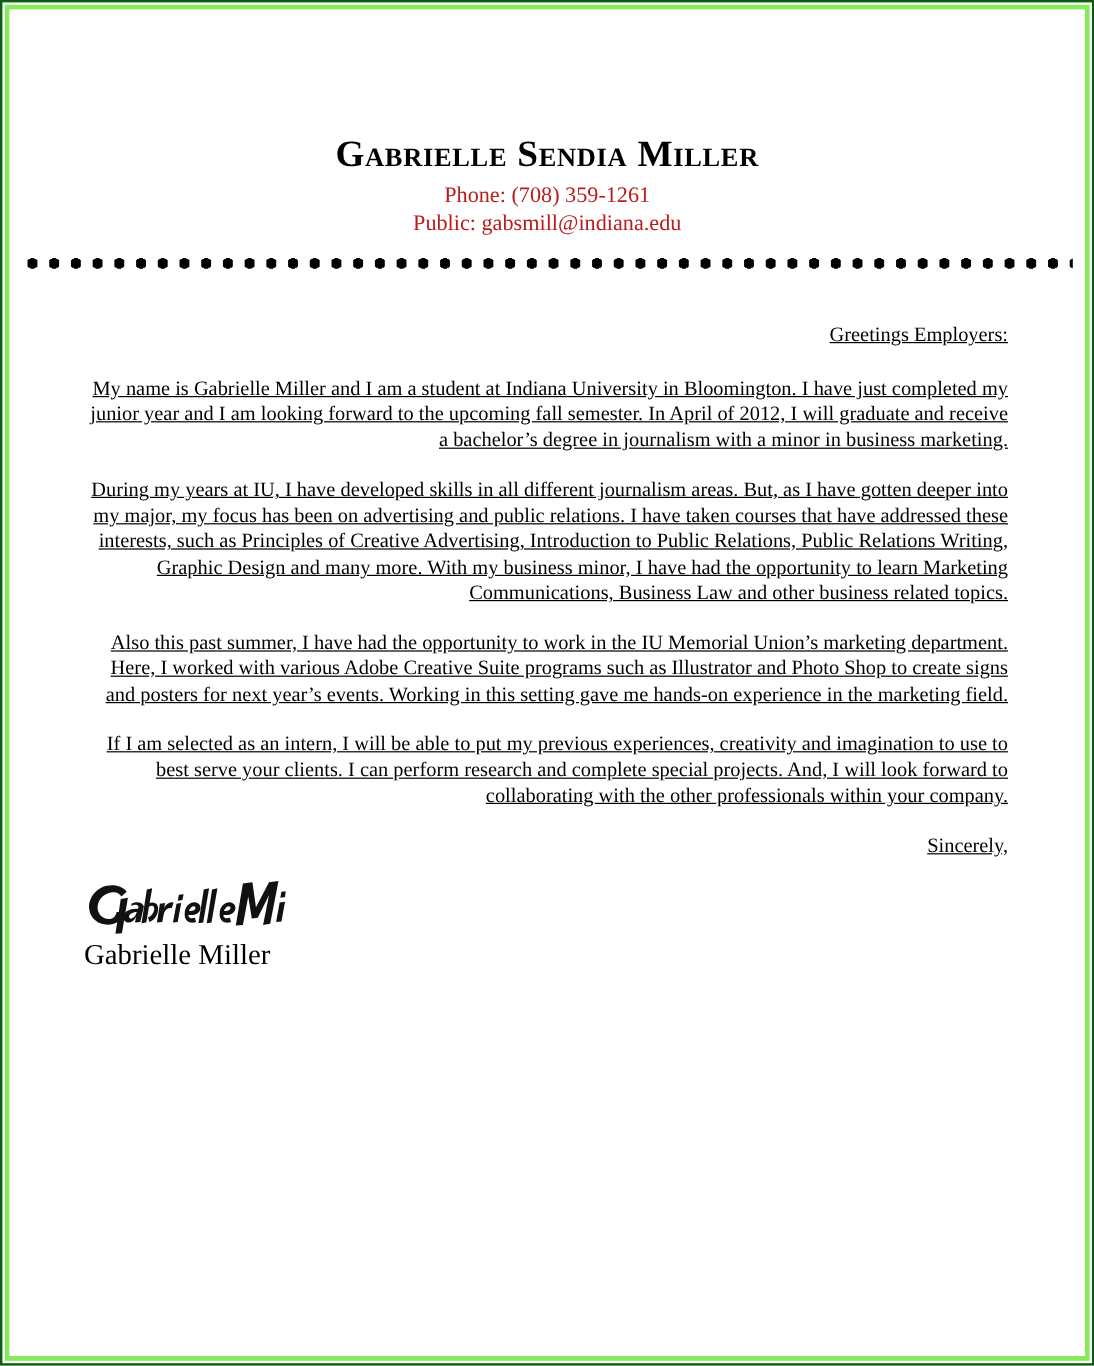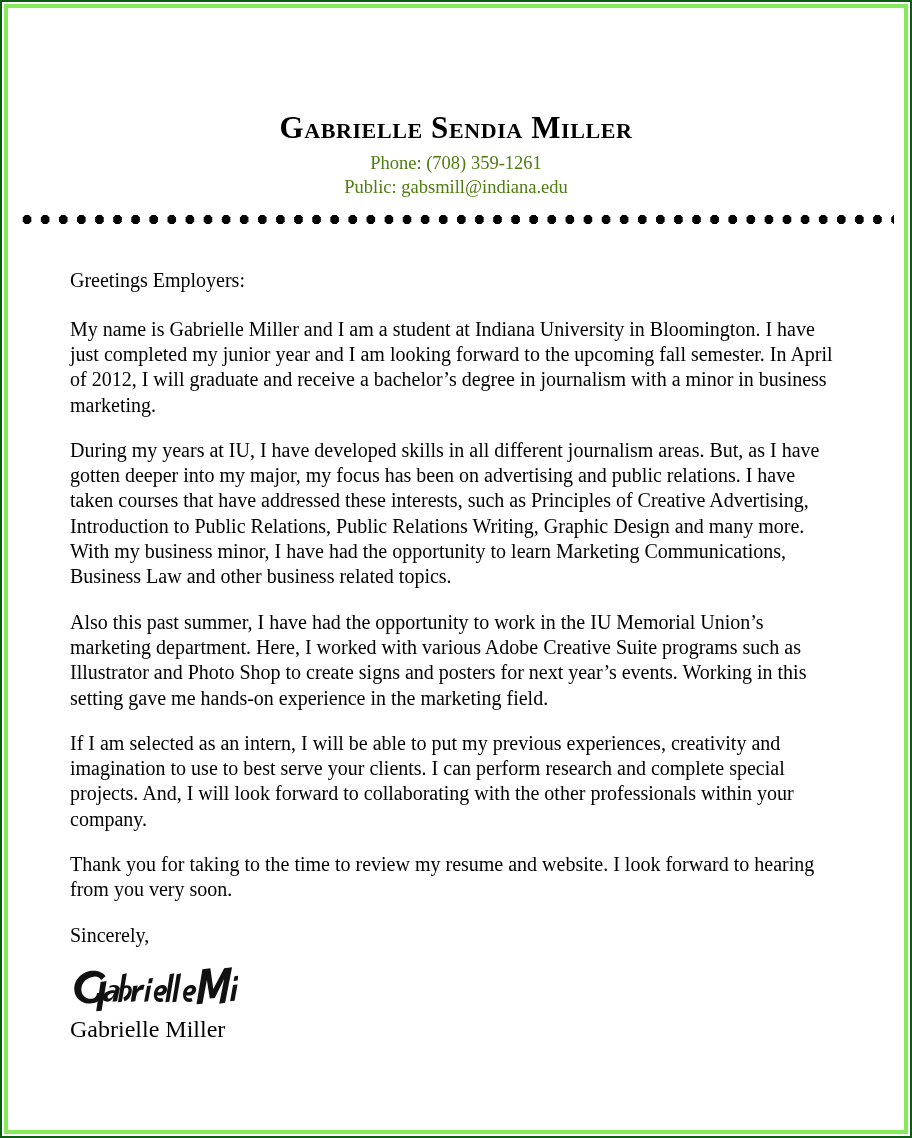--- a/index.html
+++ b/index.html
@@ -51,40 +51,41 @@
     font-size: 31px;
     letter-spacing: 0.6px;
     line-height: 1.05;
     margin: 0;
     color: #000;
   }
   .contact-line {
     font-size: 18.5px;
     line-height: 1.32;
     margin: 0;
-    color: #4d7c0f;
+    color: #b91c1c;
   }
   .contact-line.first { margin-top: 6px; }
 
   
   .divider {
     margin: 16px 10px 0 10px;
     height: 9px;
     background-image: radial-gradient(circle closest-side, #000 100%, transparent 100%);
     background-size: 18.1px 9px;
     background-repeat: repeat-x;
     background-position: left center;
   }
 
   
   .letter-body {
     padding: 44px 64px 0 62px;
-    font-size: 20px;
+    font-size: 17px;
     line-height: 1.265;
-    text-align: left;
+    text-align: right;
+    text-decoration: underline;
   }
   .letter-body p {
     margin: 0 0 20px 0;
   }
   .salutation { margin-bottom: 23px !important; }
   .closing-word { margin-bottom: 0 !important; }
 
   
   .signature-block {
     padding: 14px 0 0 62px;
@@ -114,21 +115,20 @@
       </header>
 
       <div class="divider"></div>
 
       <section class="letter-body">
         <p class="salutation">Greetings Employers:</p>
         <p>My name is Gabrielle Miller and I am a student at Indiana University in Bloomington.  I have just completed my junior year and I am looking forward to the upcoming fall semester.  In April of 2012, I will graduate and receive a bachelor’s degree in journalism with a minor in business marketing.</p>
         <p>During my years at IU, I have developed skills in all different journalism areas.  But, as I have gotten deeper into my major, my focus has been on advertising and public relations.  I have taken courses that have addressed these interests, such as Principles of Creative Advertising, Introduction to Public Relations, Public Relations Writing, Graphic Design and many more.  With my business minor, I have had the opportunity to learn Marketing Communications, Business Law and other business related topics.</p>
         <p>Also this past summer, I have had the opportunity to work in the IU Memorial Union’s marketing department.  Here, I worked with various Adobe Creative Suite programs such as Illustrator and Photo Shop to create signs and posters for next year’s events.  Working in this setting gave me hands-on experience in the marketing field.</p>
         <p>If I am selected as an intern, I will be able to put my previous experiences, creativity and imagination to use to best serve your clients.  I can perform research and complete special projects.  And, I will look forward to collaborating with the other professionals within your company.</p>
-        <p>Thank you for taking to the time to review my resume and website.  I look forward to hearing from you very soon.</p>
         <p class="closing-word">Sincerely,</p>
       </section>
 
       <div class="signature-block">
         <svg class="signature-mark" viewBox="0 0 340 104" xmlns="http://www.w3.org/2000/svg" aria-hidden="true">
           <g fill="#111111">
 
             <path d="M38 18 C20 22 6 40 9 58 C11 76 30 88 50 82 C60 79 66 71 68 62 L55 62 C54 69 49 74 42 74 C30 74 22 64 23 53 C24 40 35 30 48 29 C55 28 60 31 63 36 L72 28 C66 19 52 15 38 18 Z"></path>
             <path d="M62 40 L74 38 L64 98 L53 99 Z"></path>
 

